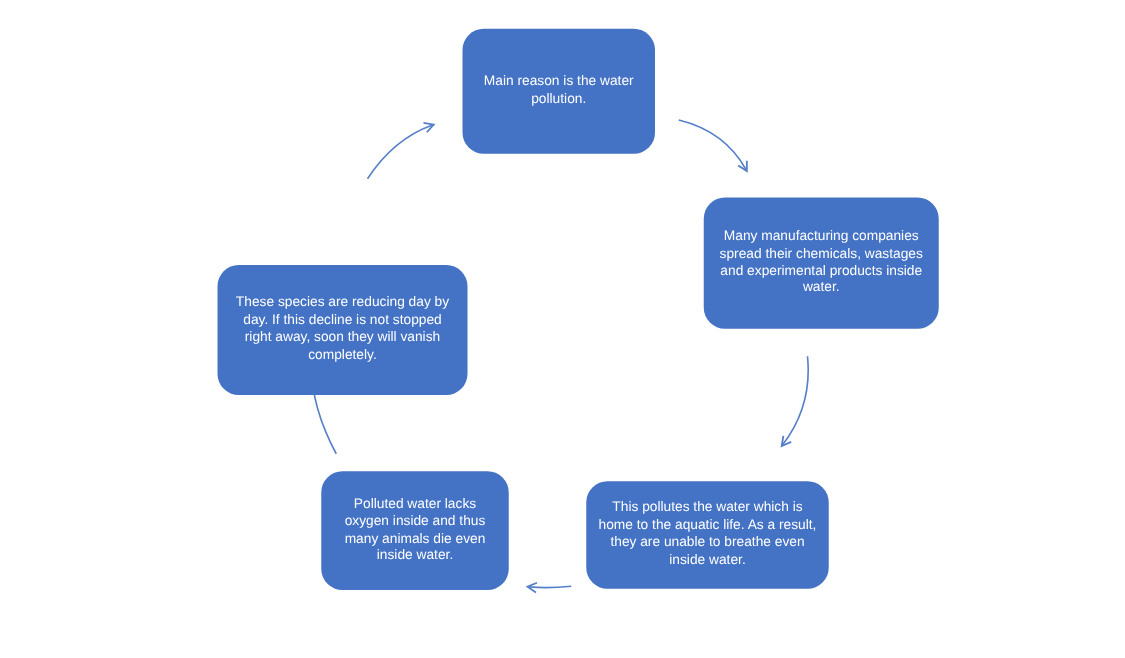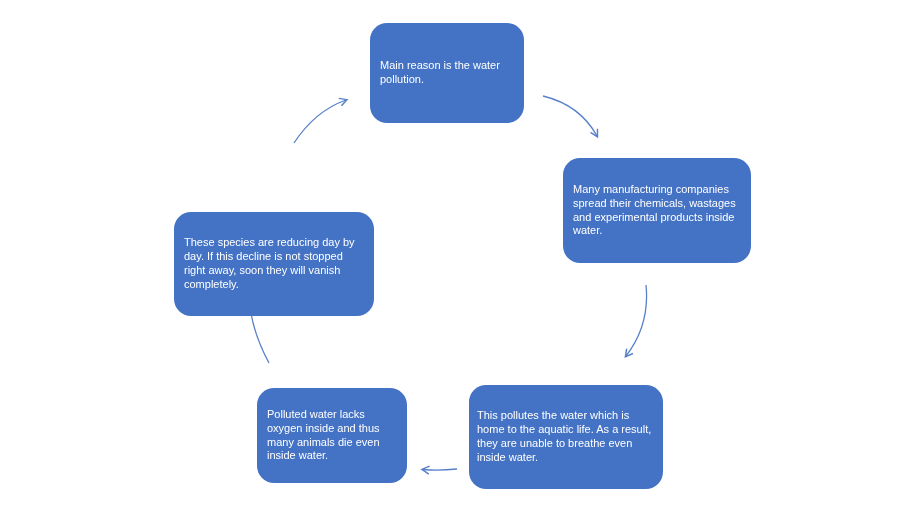--- a/index.html
+++ b/index.html
@@ -31,30 +31,30 @@
     stroke-width: 1.4;
   }
   .node {
     position: absolute;
     background: var(--node-fill, #4472C4);
     color: var(--node-text, #ffffff);
     border-radius: 17px;
     display: flex;
     align-items: center;
     justify-content: center;
-    text-align: left;
+    text-align: center;
     font-size: 11px;
     line-height: 1.27;
     box-sizing: border-box;
     padding: 8px 10px;
   }
   .node-top          { left: 370px; top:  23px; width: 154px; height: 100px; }
   .node-right        { left: 563px; top: 158px; width: 188px; height: 105px; }
-  .node-bottom-right { left: 469px; top: 385px; width: 194px; height:  104px; padding: 8px 8px; }
-  .node-bottom-left  { left: 257px; top: 388px; width: 150px; height:  95px; }
+  .node-bottom-right { left: 469px; top: 385px; width: 194px; height:  86px; padding: 8px 8px; }
+  .node-bottom-left  { left: 257px; top: 377px; width: 150px; height:  95px; }
   .node-left         { left: 174px; top: 176px; width: 200px; height: 104px; margin-top: 36px; }
 </style>
 </head>
 <body style="background: rgb(255, 255, 255);">
 
 <div class="canvas">
 
   <svg class="arrow-layer" viewBox="0 0 900 526" xmlns="http://www.w3.org/2000/svg">
     <defs>
       <marker id="vhead" viewBox="0 0 10 10" refX="7.5" refY="5" markerWidth="8" markerHeight="8" orient="auto">

